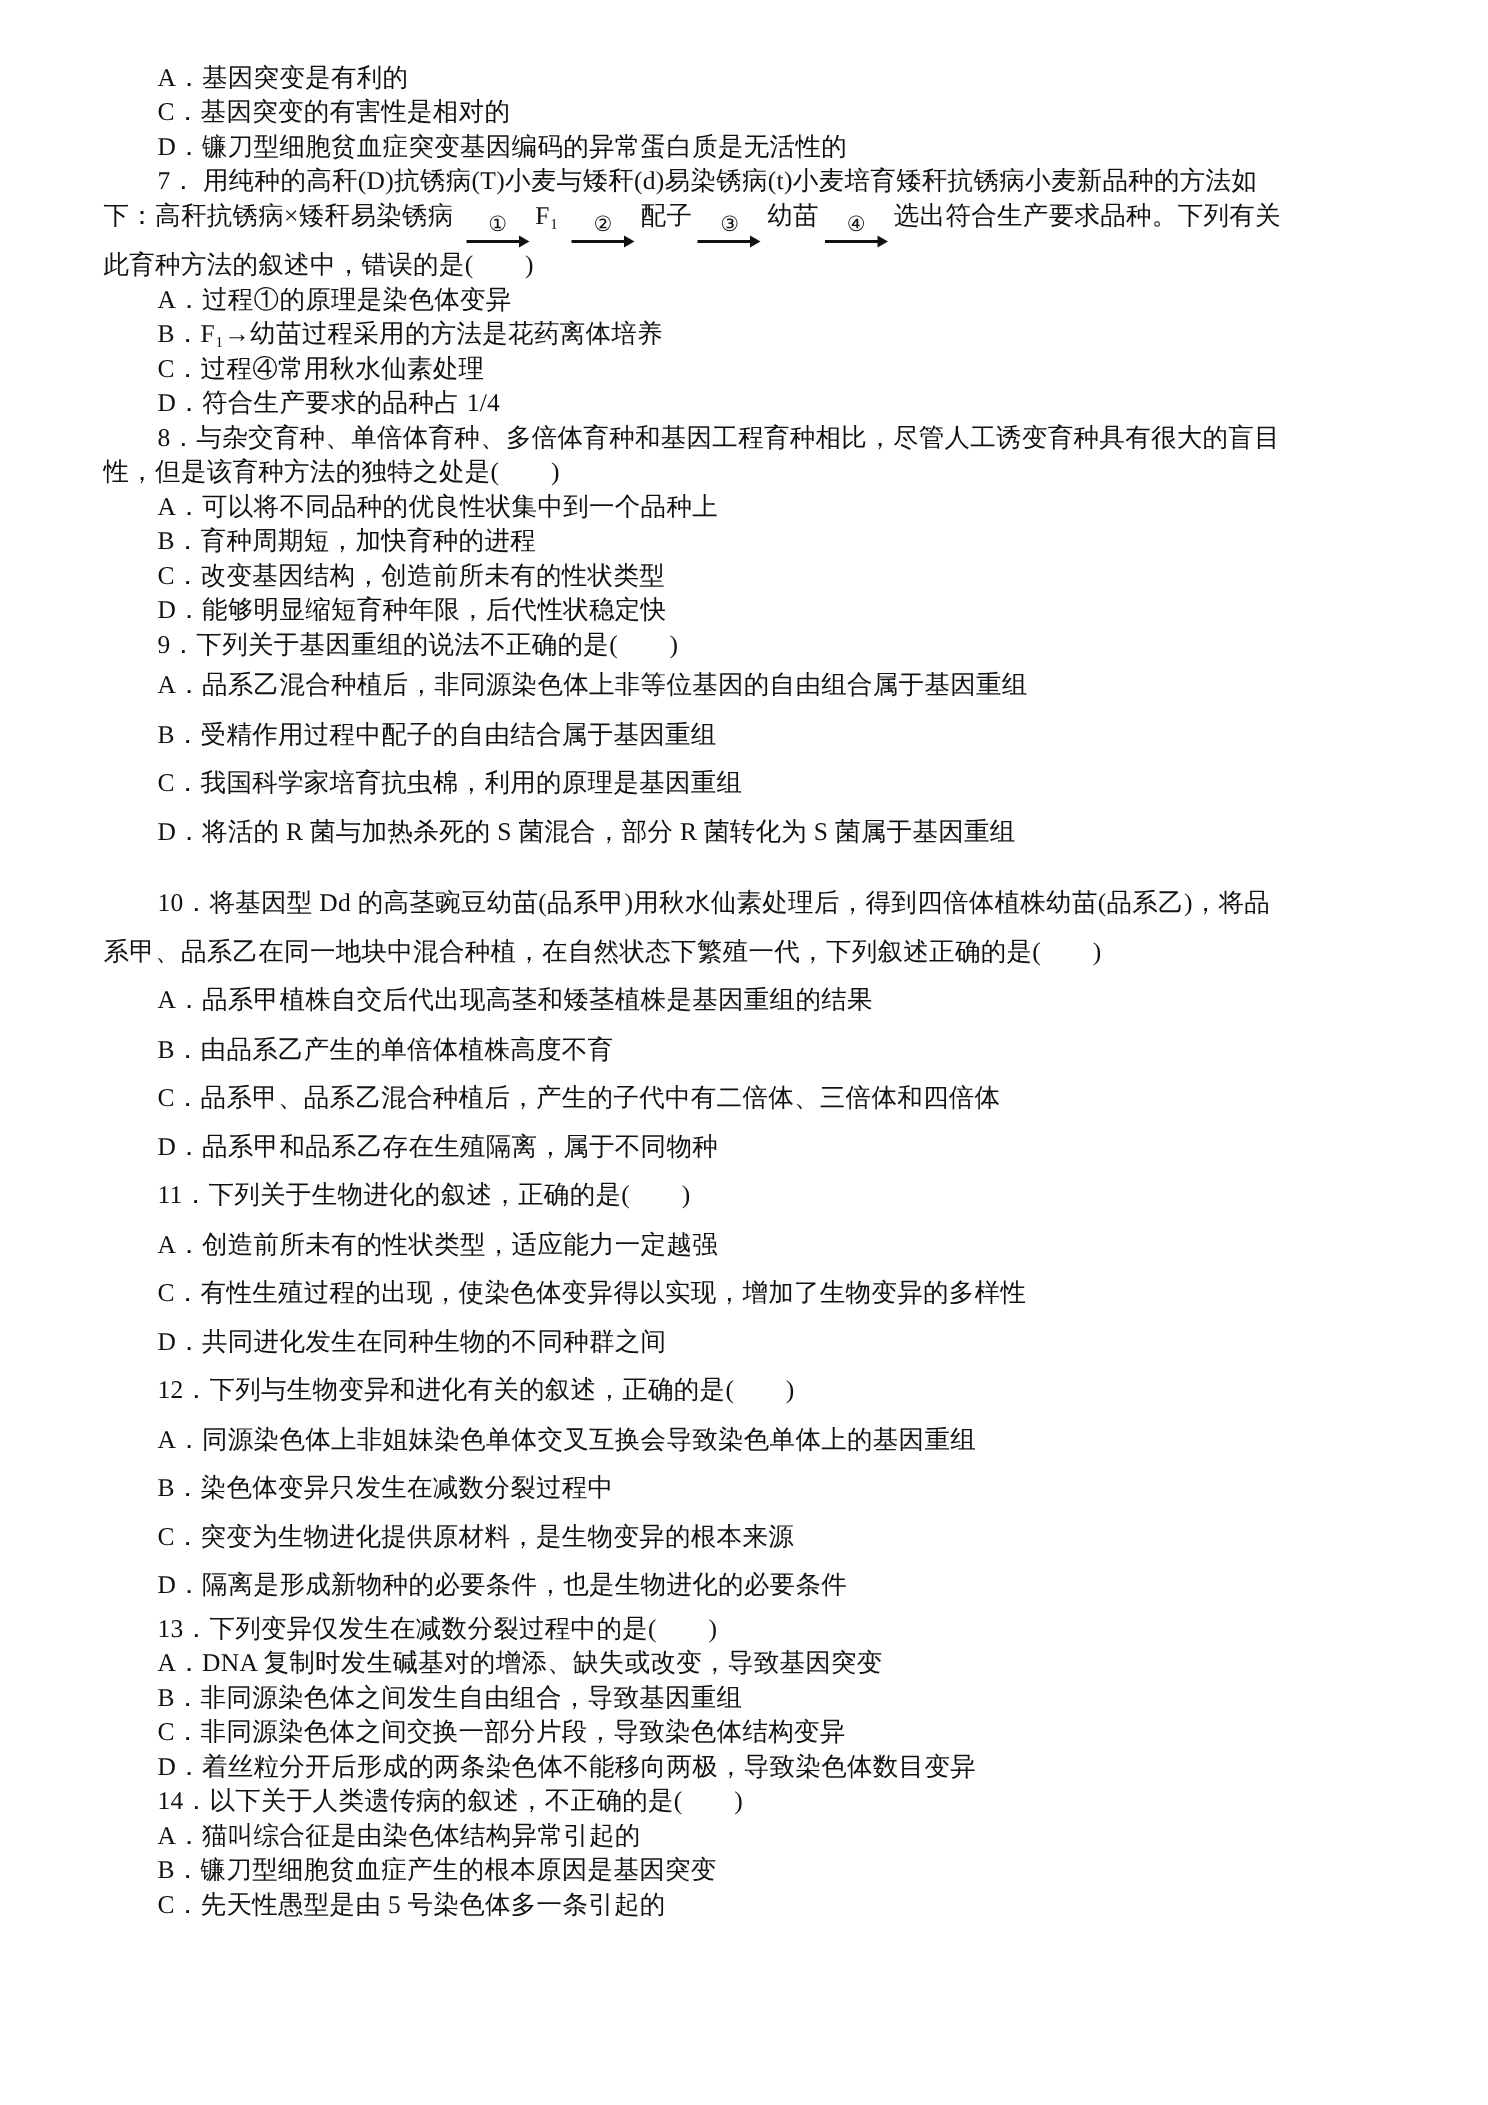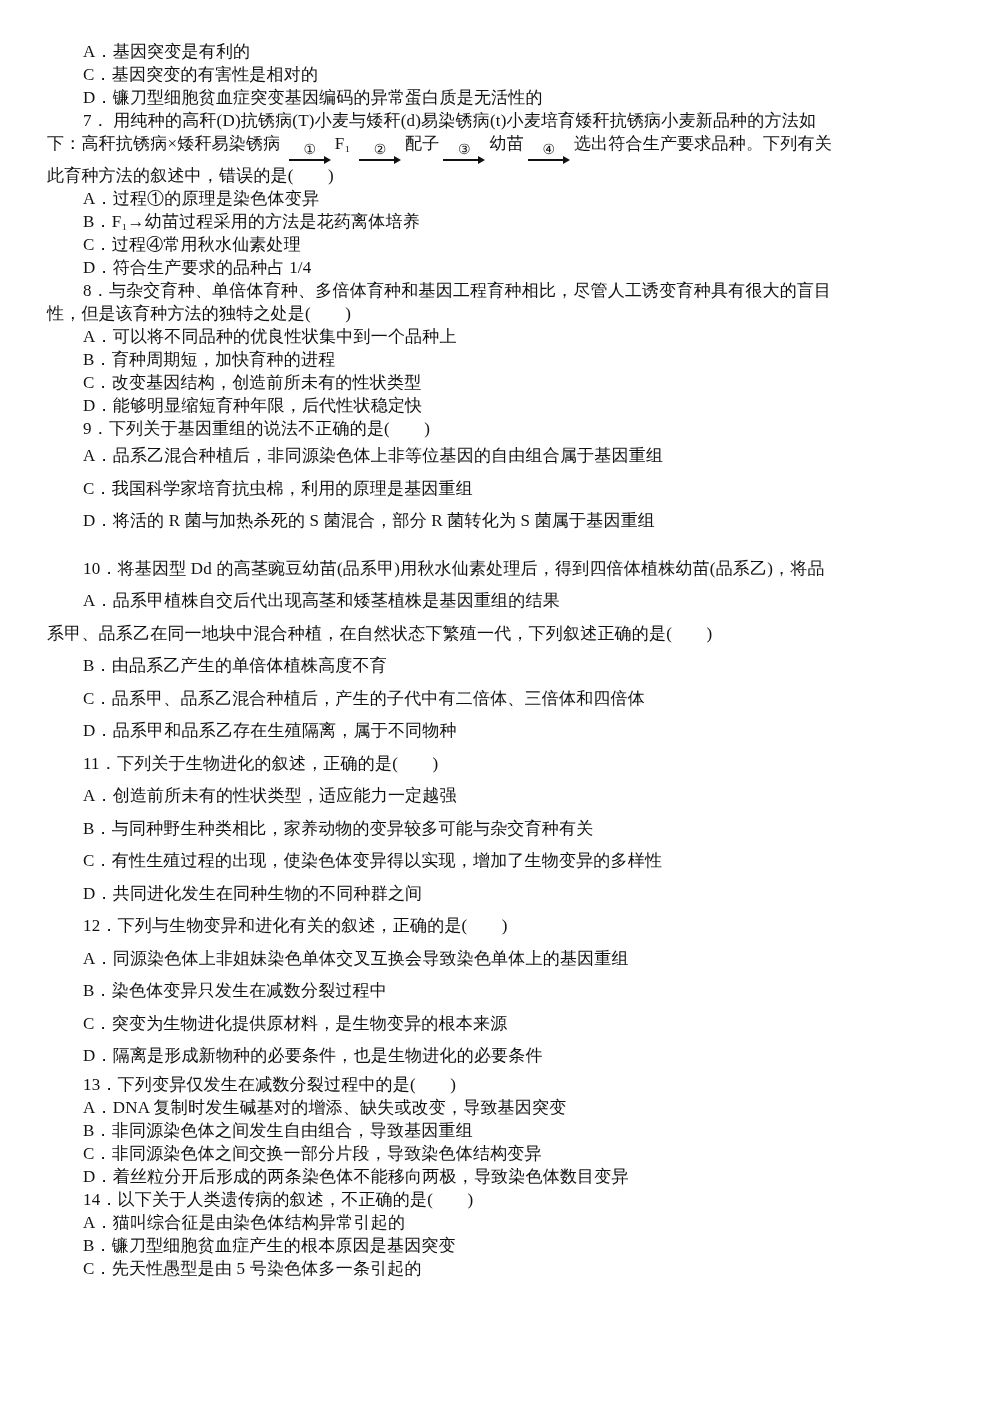--- a/index.html
+++ b/index.html
@@ -10,21 +10,21 @@
   .page {
     position: relative;
     width: 992px;
     height: 1403px;
     background: #ffffff;
     overflow: hidden;
     font-family: "Liberation Serif", "DejaVu Serif", serif;
     color: #111111;
   }
   .doc-body {
-    padding: 40px 45px 0 47px;
+    padding: 40px 45px 0 69px;
   }
   .ln {
     margin: 0;
     font-size: 17px;
     line-height: 23px;
     white-space: pre-wrap;
     letter-spacing: 0.2px;
   }
   .ln.wide {
     line-height: 32.5px;
@@ -89,31 +89,31 @@
       <p class="ln indent">C．过程④常用秋水仙素处理</p>
       <p class="ln indent">D．符合生产要求的品种占 1/4</p>
       <p class="ln indent">8．与杂交育种、单倍体育种、多倍体育种和基因工程育种相比，尽管人工诱变育种具有很大的盲目</p>
       <p class="ln">性，但是该育种方法的独特之处是(　　)</p>
       <p class="ln indent">A．可以将不同品种的优良性状集中到一个品种上</p>
       <p class="ln indent">B．育种周期短，加快育种的进程</p>
       <p class="ln indent">C．改变基因结构，创造前所未有的性状类型</p>
       <p class="ln indent">D．能够明显缩短育种年限，后代性状稳定快</p>
       <p class="ln indent">9．下列关于基因重组的说法不正确的是(　　)</p>
       <p class="ln wide indent">A．品系乙混合种植后，非同源染色体上非等位基因的自由组合属于基因重组</p>
+      <p class="ln wide indent">B．受精作用过程中配子的自由结合属于基因重组</p>
       <p class="ln wide indent">C．我国科学家培育抗虫棉，利用的原理是基因重组</p>
       <p class="ln wide indent">D．将活的 R 菌与加热杀死的 S 菌混合，部分 R 菌转化为 S 菌属于基因重组</p>
       <p class="ln wide indent gap-sm">10．将基因型 Dd 的高茎豌豆幼苗(品系甲)用秋水仙素处理后，得到四倍体植株幼苗(品系乙)，将品</p>
+      <p class="ln wide">系甲、品系乙在同一地块中混合种植，在自然状态下繁殖一代，下列叙述正确的是(　　)</p>
       <p class="ln wide indent">A．品系甲植株自交后代出现高茎和矮茎植株是基因重组的结果</p>
-      <p class="ln wide">系甲、品系乙在同一地块中混合种植，在自然状态下繁殖一代，下列叙述正确的是(　　)</p>
       <p class="ln wide indent">B．由品系乙产生的单倍体植株高度不育</p>
       <p class="ln wide indent">C．品系甲、品系乙混合种植后，产生的子代中有二倍体、三倍体和四倍体</p>
       <p class="ln wide indent">D．品系甲和品系乙存在生殖隔离，属于不同物种</p>
       <p class="ln wide indent">11．下列关于生物进化的叙述，正确的是(　　)</p>
       <p class="ln wide indent">A．创造前所未有的性状类型，适应能力一定越强</p>
-      <p class="ln wide indent">B．与同种野生种类相比，家养动物的变异较多可能与杂交育种有关</p>
       <p class="ln wide indent">C．有性生殖过程的出现，使染色体变异得以实现，增加了生物变异的多样性</p>
       <p class="ln wide indent">D．共同进化发生在同种生物的不同种群之间</p>
       <p class="ln wide indent">12．下列与生物变异和进化有关的叙述，正确的是(　　)</p>
       <p class="ln wide indent">A．同源染色体上非姐妹染色单体交叉互换会导致染色单体上的基因重组</p>
       <p class="ln wide indent">B．染色体变异只发生在减数分裂过程中</p>
       <p class="ln wide indent">C．突变为生物进化提供原材料，是生物变异的根本来源</p>
       <p class="ln wide indent">D．隔离是形成新物种的必要条件，也是生物进化的必要条件</p>
       <p class="ln indent gap-md">13．下列变异仅发生在减数分裂过程中的是(　　)</p>
       <p class="ln indent">A．DNA 复制时发生碱基对的增添、缺失或改变，导致基因突变</p>
       <p class="ln indent">B．非同源染色体之间发生自由组合，导致基因重组</p>

